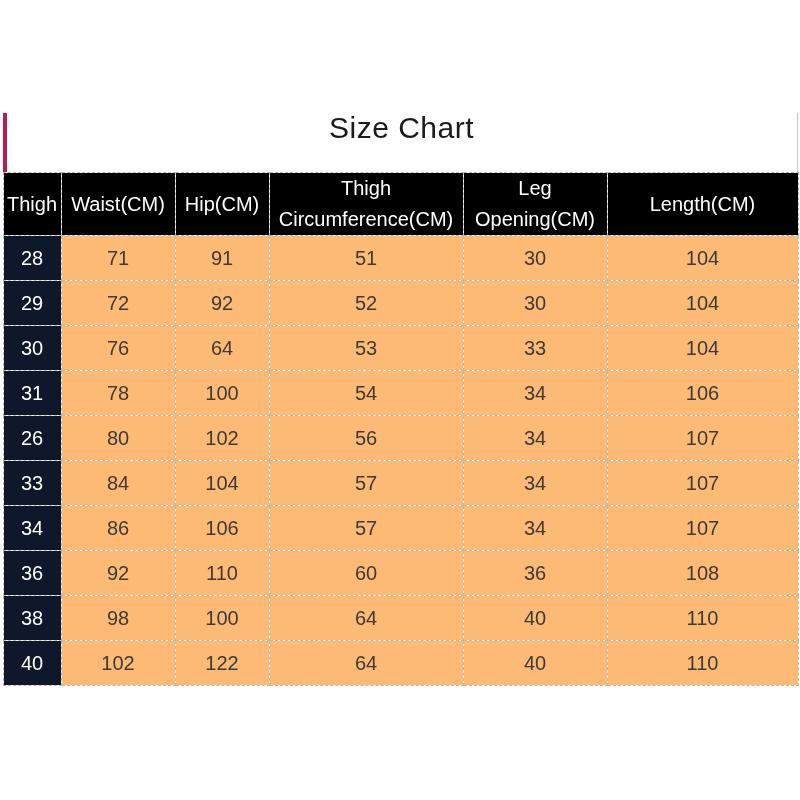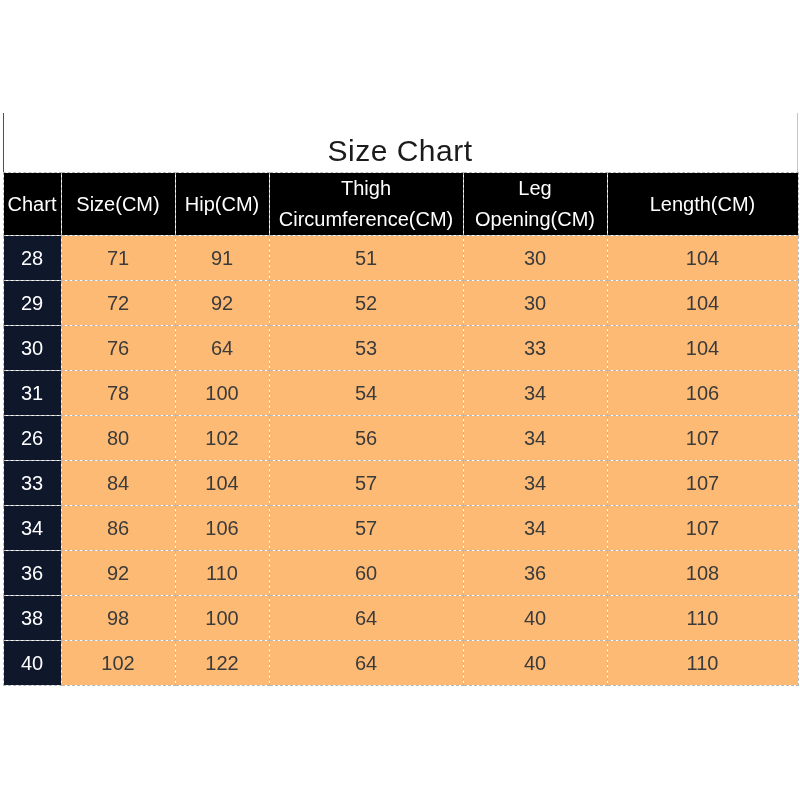--- a/index.html
+++ b/index.html
@@ -11,24 +11,23 @@
     overflow: hidden;
     font-family: "Liberation Sans", "DejaVu Sans", sans-serif;
   }
   .panel {
     width: 795px;
     margin: 113px auto 0 auto;
   }
   .title-area {
     box-sizing: border-box;
     height: 59px;
-    border-left: 1px solid #be185d;
+    border-left: 4px solid #be185d;
     border-right: 1px solid #c6c6c6;
     display: flex;
-    align-items: flex-end;
     justify-content: center;
     padding-bottom: 6px;
   }
   .chart-title {
     font-size: 30px;
     color: #1b1b1b;
     line-height: 1;
     letter-spacing: 0.5px;
   }
   table.size-chart {
@@ -80,22 +79,22 @@
     <colgroup>
       <col class="c-size">
       <col class="c-waist">
       <col class="c-hip">
       <col class="c-thigh">
       <col class="c-leg">
       <col class="c-length">
     </colgroup>
     <thead>
       <tr>
-          <th>Chart</th>
-          <th>Size(CM)</th>
+          <th>Thigh</th>
+          <th>Waist(CM)</th>
           <th>Hip(CM)</th>
           <th>Thigh Circumference(CM)</th>
           <th>Leg Opening(CM)</th>
           <th>Length(CM)</th>
         </tr>
     </thead>
     <tbody>
         <tr>
           <td class="size-col">28</td>
           <td>71</td>

